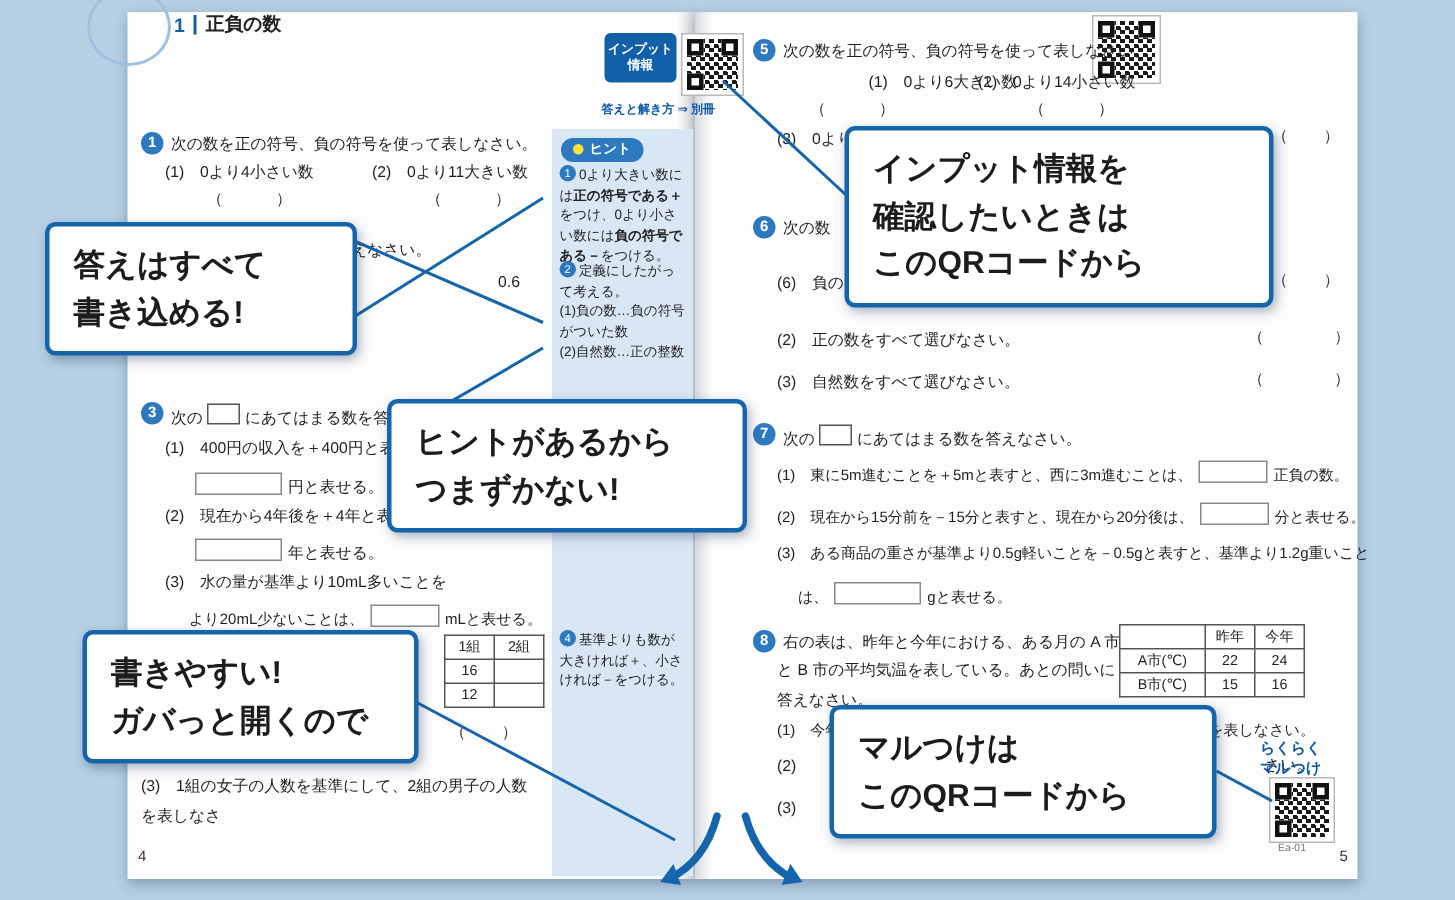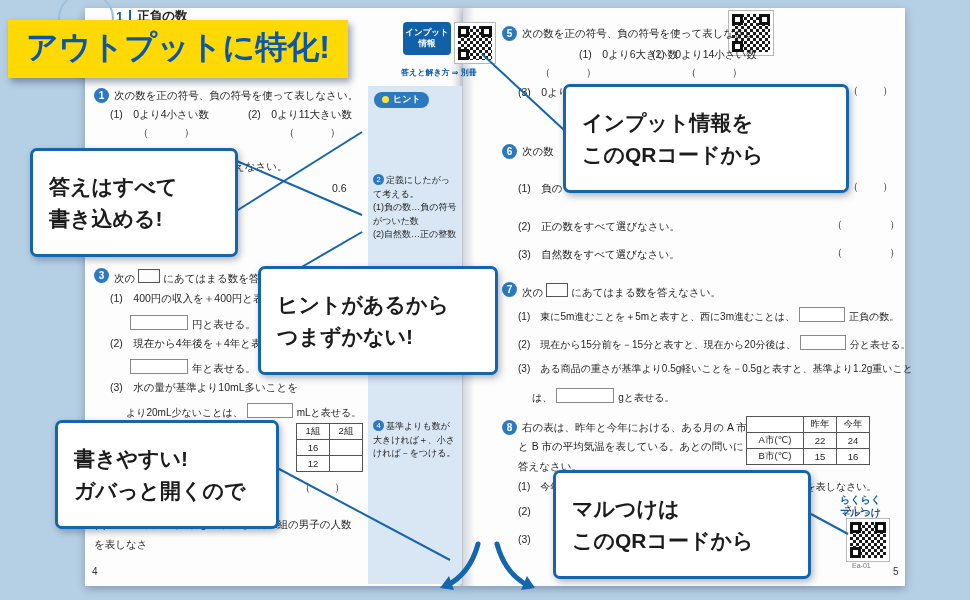--- a/index.html
+++ b/index.html
@@ -78,21 +78,21 @@
   .qrcaption { position:absolute; font-size:8px; font-weight:bold; color:#0b57a7; white-space:nowrap; }
   .qrcode-id { position:absolute; font-size:7px; color:#777; white-space:nowrap; }
   .mark-label { position:absolute; font-size:10px; font-weight:bold; color:#0b57a7;
                 line-height:1.25; text-align:right; white-space:nowrap; }
 
   
   .overlay { position:absolute; inset:0; z-index:25; pointer-events:none; }
 
   
   .callout { position:absolute; z-index:30; background:#fff; border:3px solid #1565ad;
-             border-radius:7px; padding:20px 16px; font-size:21px; font-weight:bold;
+             border-radius:7px; padding:10px 16px; font-size:21px; font-weight:bold;
              color:#1c1c1c; line-height:1.5; box-shadow:2px 3px 7px rgba(30,50,80,.35); }
   .callout div { white-space:nowrap; }
 
   
   .banner { position:absolute; left:8px; top:20px; z-index:40; background:#ffd903;
             color:#0b57a7; font-size:32px; font-weight:bold; padding:6px 18px 8px;
             box-shadow:3px 4px 7px rgba(30,50,80,.45); white-space:nowrap; }
 </style>
 </head>
 <body>
@@ -152,20 +152,23 @@
   <div class="t paren" style="left:300px;top:481px;">（　　）</div>
 
   <div class="t wrap" style="left:94px;top:514px;">(3)　1組の女子の人数を基準にして、2組の男子の人数を表しなさ</div>
 
   <div class="pageno" style="left:92px;top:566px;">4</div>
 
   <div class="hint-col">
     <div class="htag">
       <span class="bulb"></span>
       <span>ヒント</span>
+    </div>
+    <div class="htxt" style="top:24px;">
+      <span class="hnum">1</span><span>0より大きい数には</span><span class="hem">正の符号である＋</span><span>をつけ、0より小さい数には</span><span class="hem">負の符号である－</span><span>をつける。</span>
     </div>
     <div class="htxt" style="top:88px;">
       <span class="hnum">2</span><span>定義にしたがって考える。</span>
       <span class="hline">(1)負の数…負の符号がついた数</span>
       <span class="hline">(2)自然数…正の整数</span>
     </div>
     <div class="htxt" style="top:334px;">
       <span class="hnum">4</span><span>基準よりも数が大きければ＋、小さければ－をつける。</span>
     </div>
   </div>
@@ -197,21 +200,21 @@
   <div class="t" style="left:652px;top:48px;">(2)　0より14小さい数</div>
   <div class="t paren" style="left:540px;top:66px;">（　　　）</div>
   <div class="t paren" style="left:686px;top:66px;">（　　　）</div>
   <div class="t" style="left:518px;top:86px;">(3)　0より</div>
   <div class="t paren" style="left:848px;top:84px;">（　　）</div>
 
   <div class="prob" style="left:502px;top:144px;">
     <span class="pnum">6</span>
     <span class="ptext">次の数</span>
   </div>
-  <div class="t" style="left:518px;top:182px;">(1)　負の</div>
+  <div class="t" style="left:518px;top:182px;">(6)　負の</div>
   <div class="t paren" style="left:848px;top:180px;">（　　）</div>
   <div class="t" style="left:518px;top:220px;">(2)　正の数をすべて選びなさい。</div>
   <div class="t paren" style="left:832px;top:218px;">（　　　　）</div>
   <div class="t" style="left:518px;top:248px;">(3)　自然数をすべて選びなさい。</div>
   <div class="t paren" style="left:832px;top:246px;">（　　　　）</div>
 
   <div class="prob" style="left:502px;top:282px;">
     <span class="pnum">7</span>
     <span class="ptext"><span>次の</span><span class="ibox"></span><span>にあてはまる数を答えなさい。</span></span>
   </div>
@@ -285,33 +288,33 @@
     </g>
   </svg>
 
   <div class="callout" style="left:30px;top:148px;width:170px;">
     <div>答えはすべて</div>
     <div>書き込める!</div>
   </div>
 
   <div class="callout" style="left:563px;top:84px;width:248px;">
     <div>インプット情報を</div>
+    <div>確認したいときは</div>
     <div>このQRコードから</div>
   </div>
 
   <div class="callout" style="left:258px;top:266px;width:202px;">
     <div>ヒントがあるから</div>
     <div>つまずかない!</div>
   </div>
 
   <div class="callout" style="left:55px;top:420px;width:186px;">
     <div>書きやすい!</div>
     <div>ガバっと開くので</div>
   </div>
 
   <div class="callout" style="left:553px;top:470px;width:220px;">
     <div>マルつけは</div>
     <div>このQRコードから</div>
   </div>
 
-  <div class="banner">アウトプットに特化!</div>
 
 </div>
 
 </body></html>

